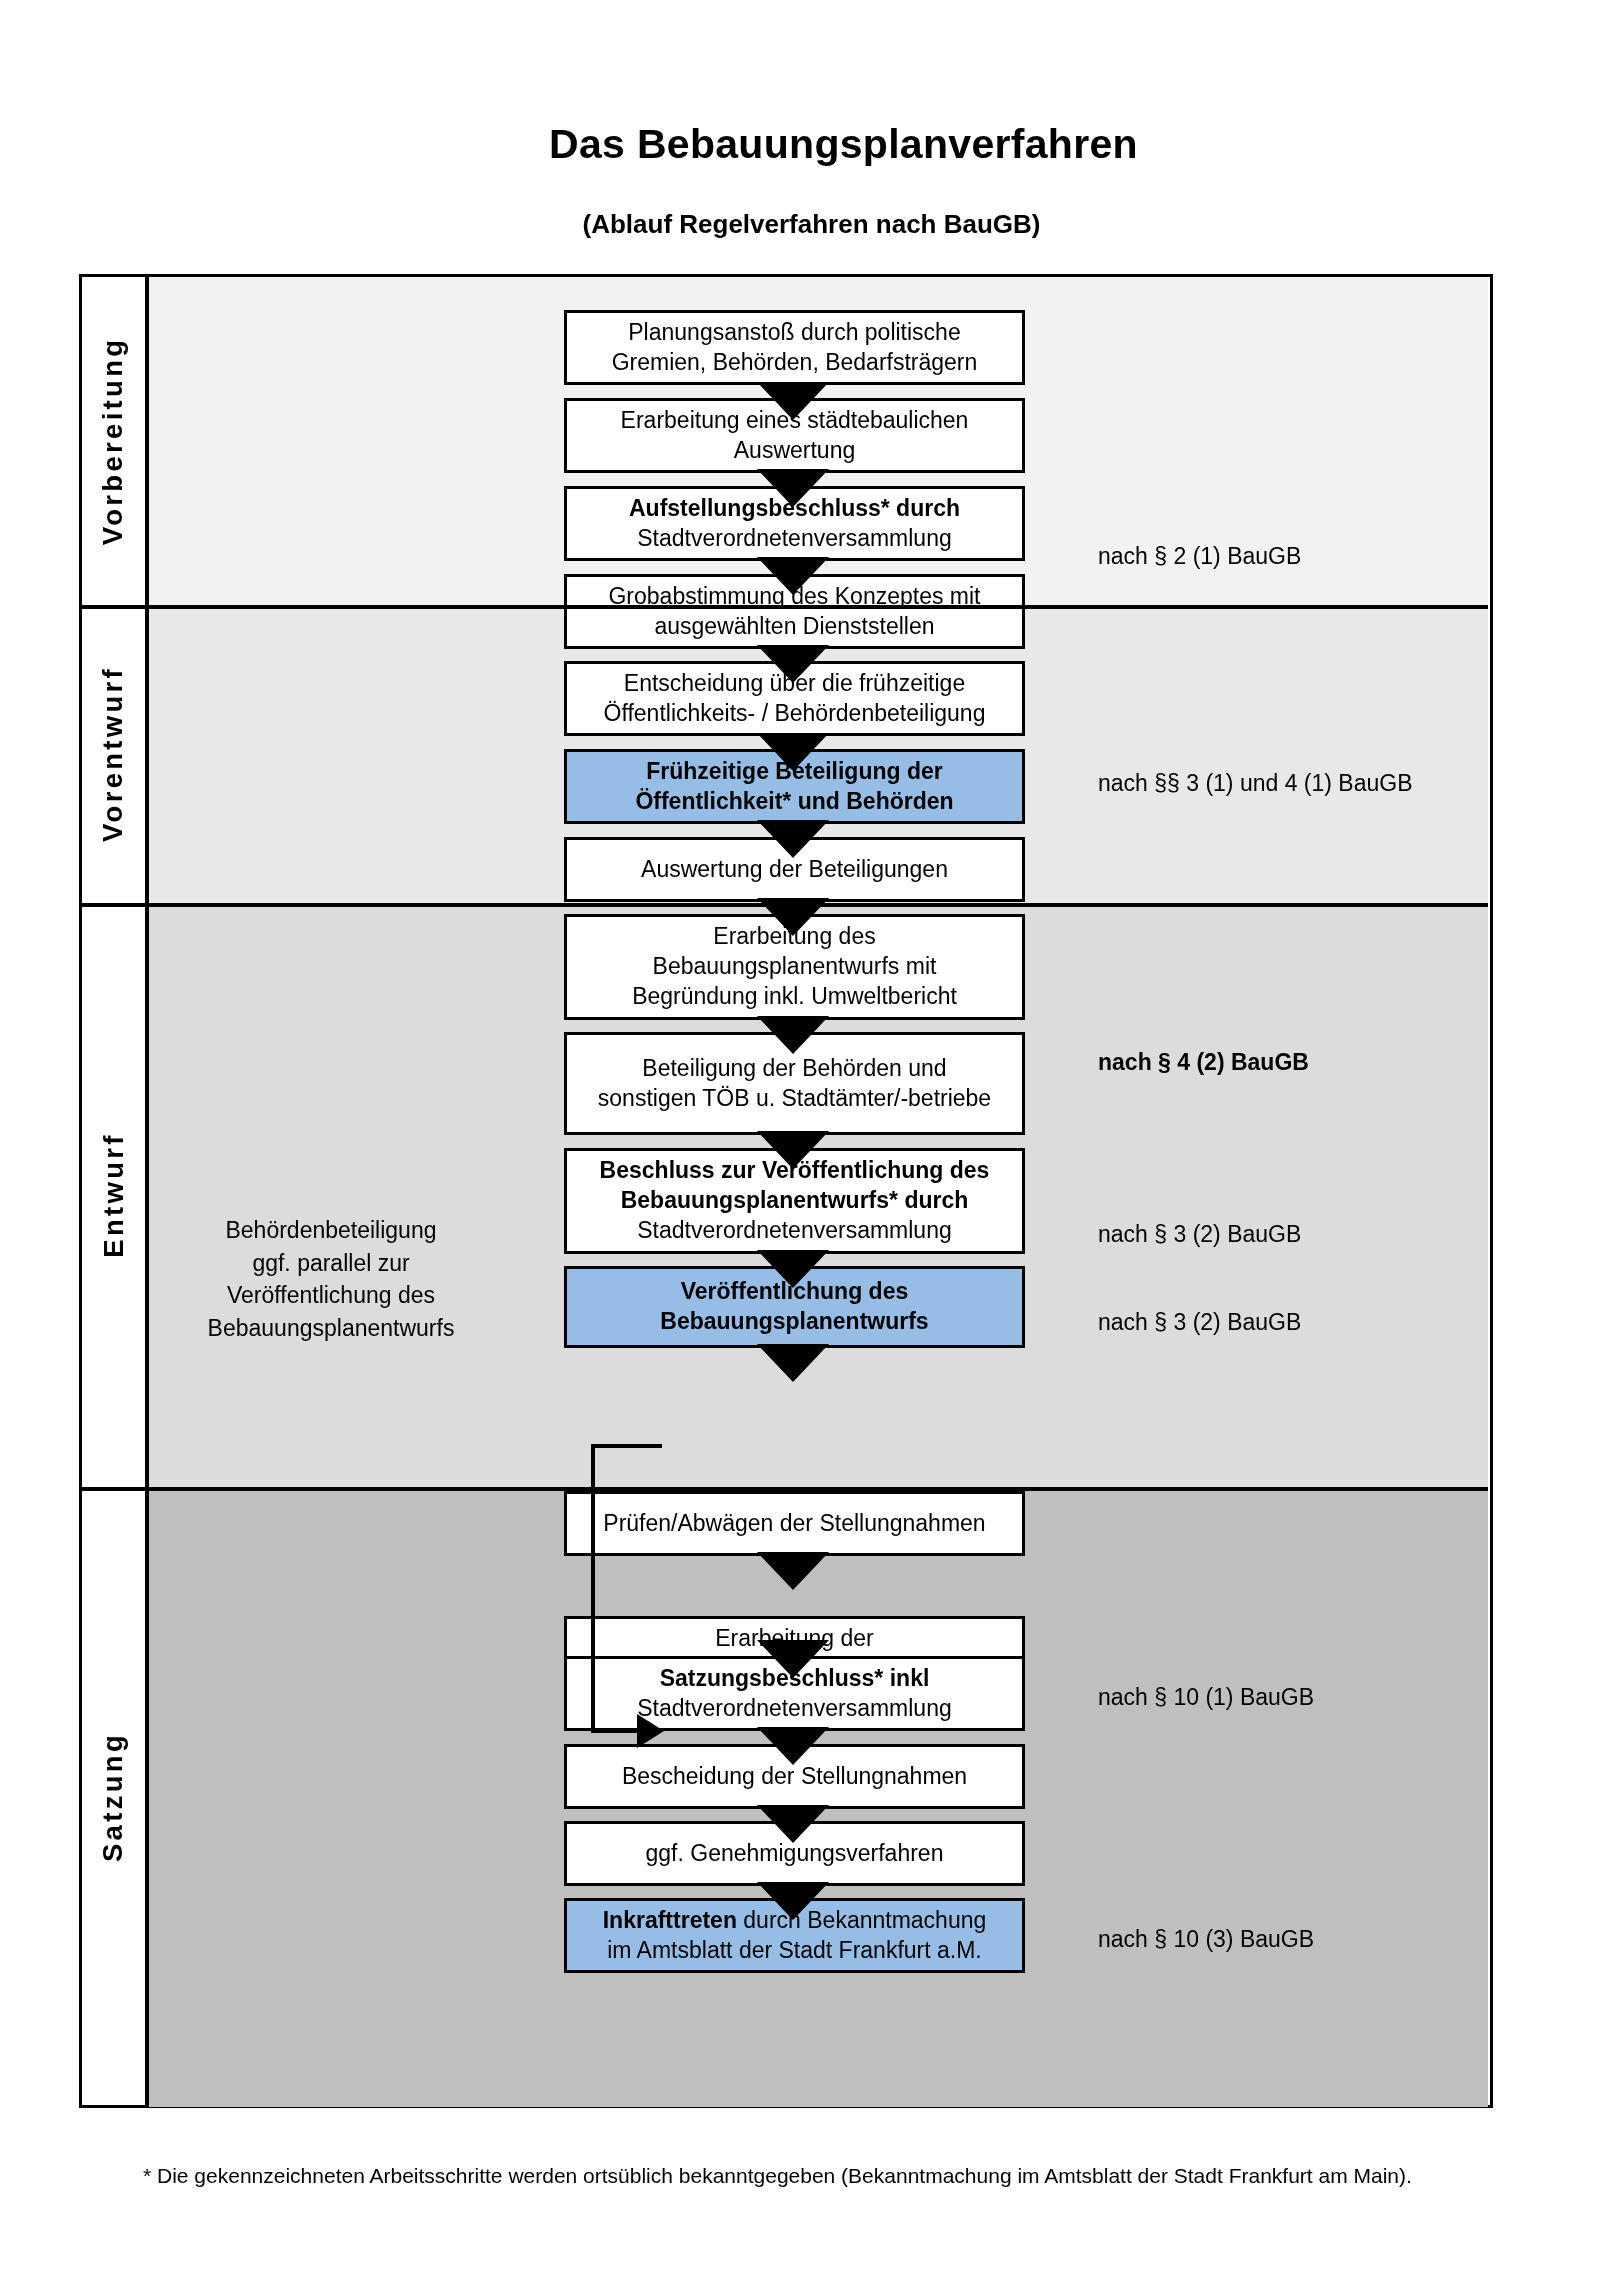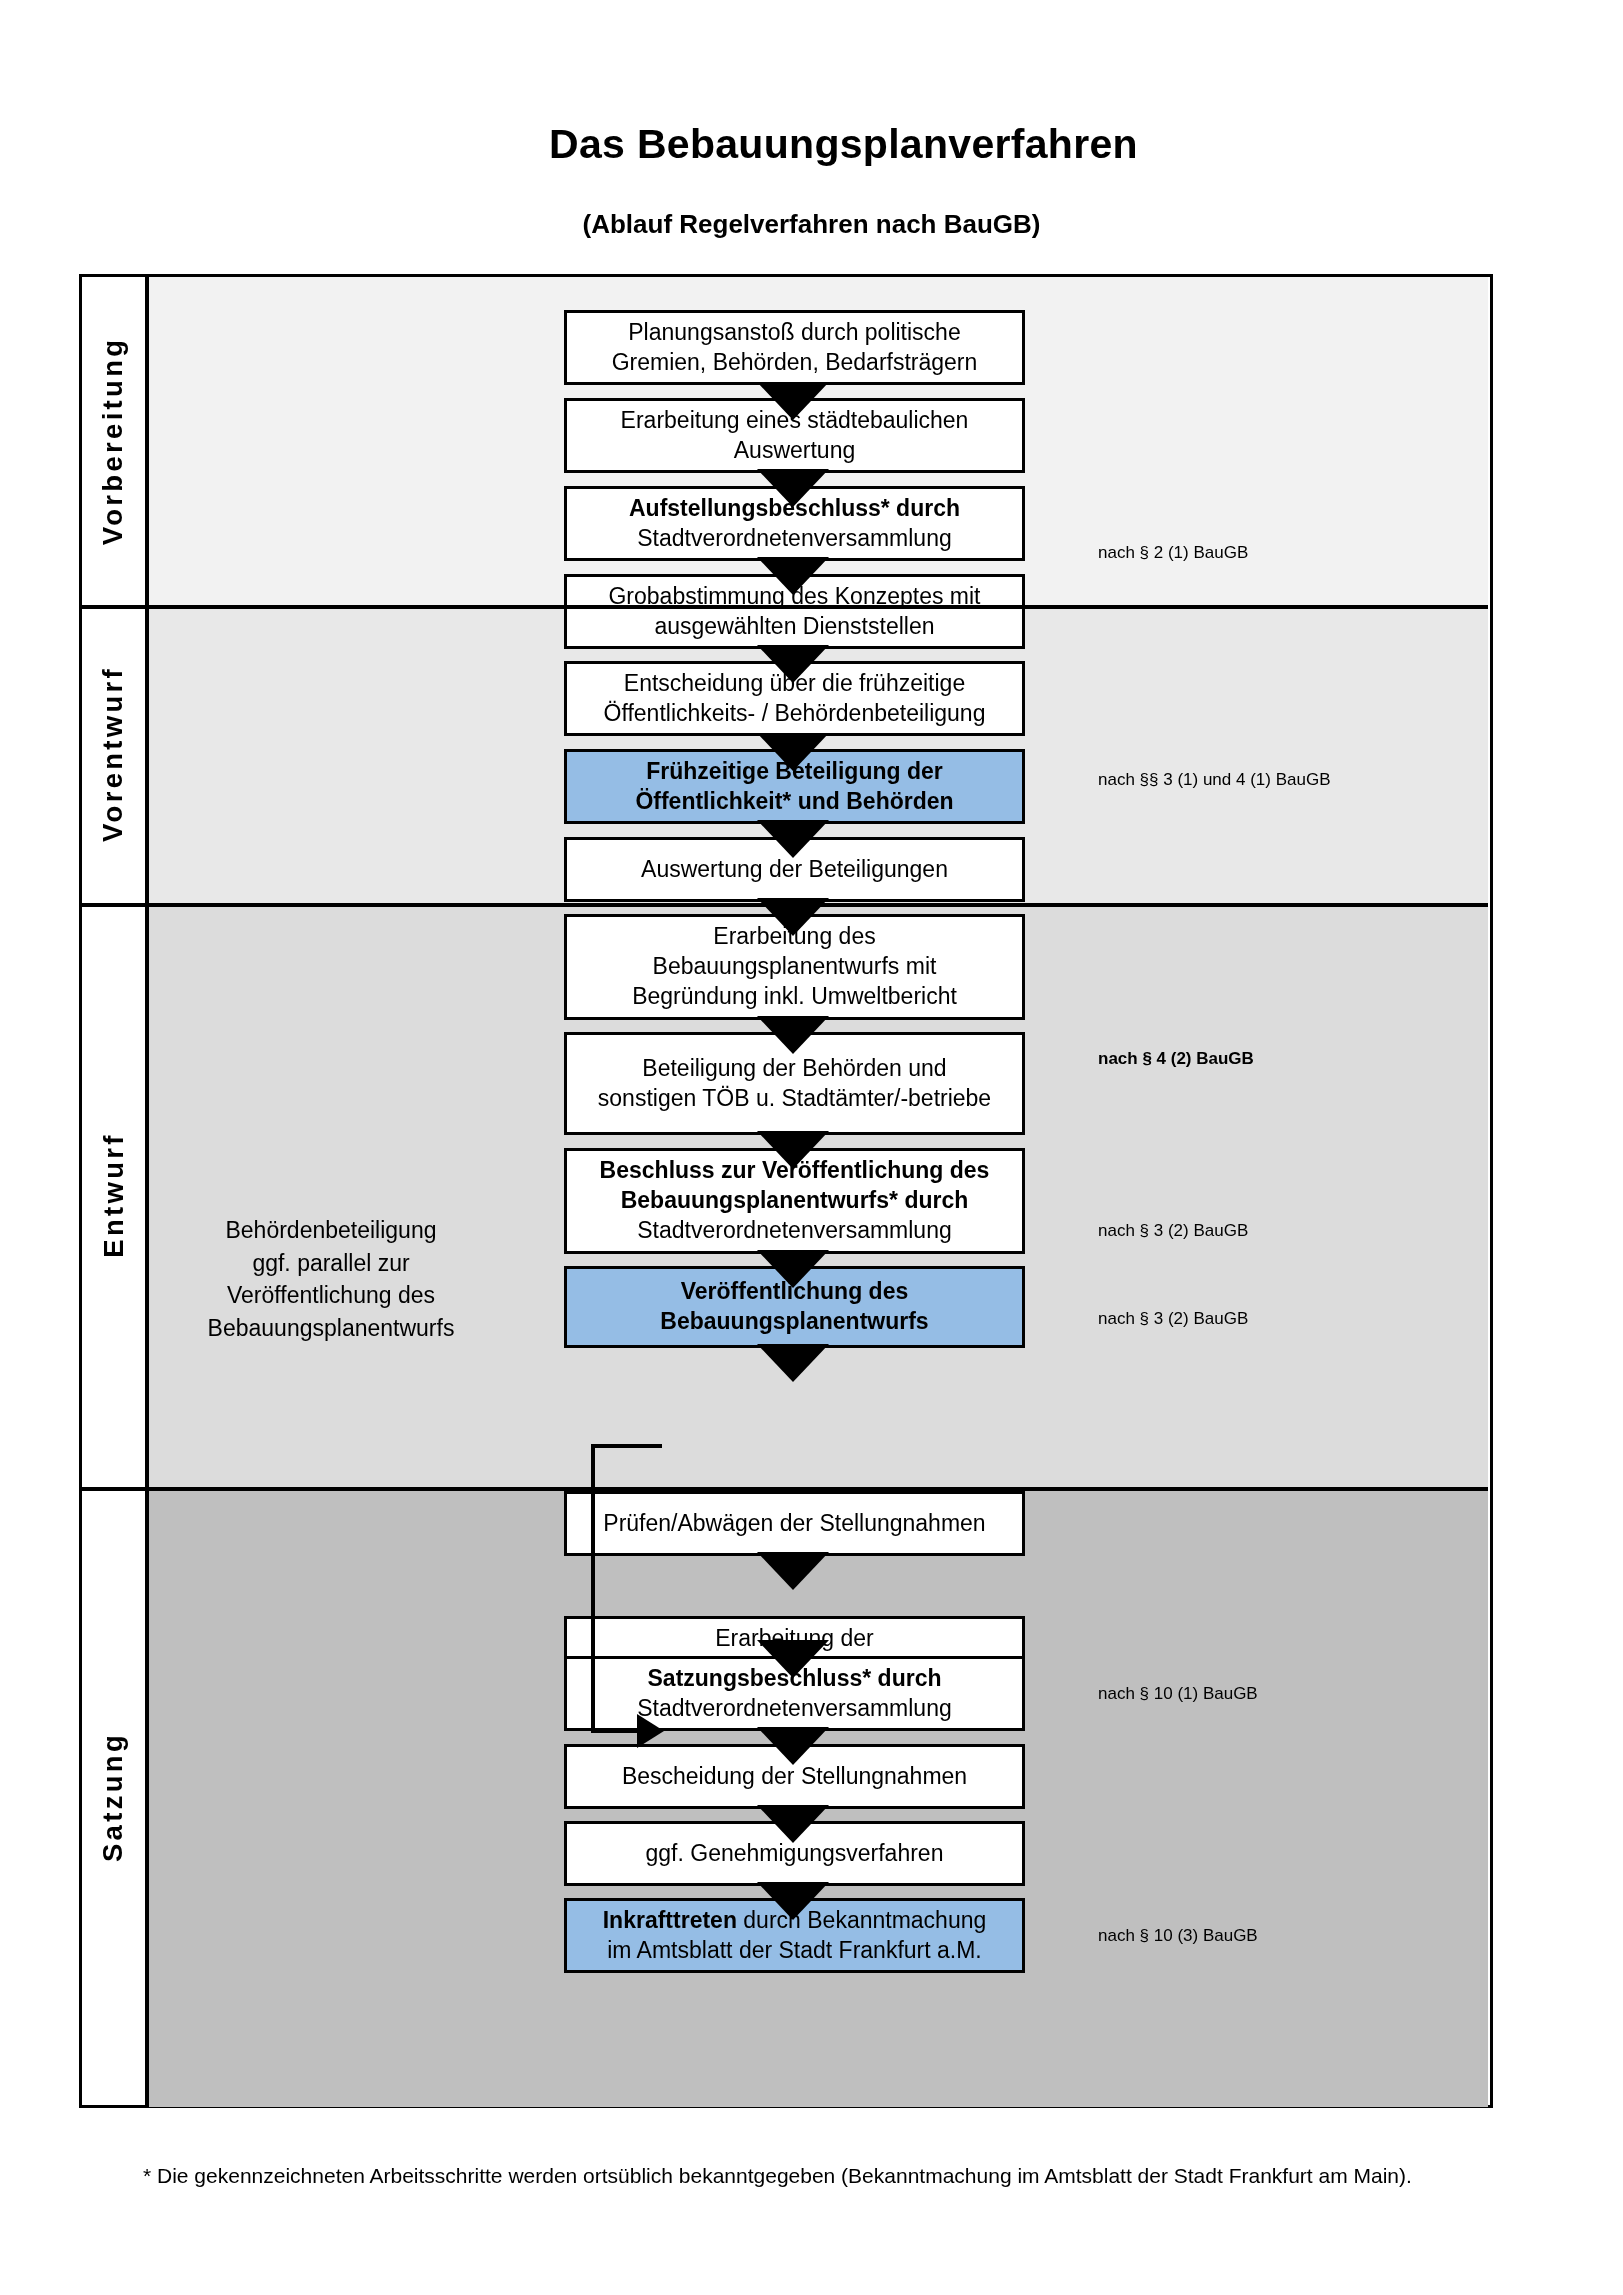--- a/index.html
+++ b/index.html
@@ -123,21 +123,21 @@
     border-left: 36px solid transparent;
     border-right: 36px solid transparent;
     border-top: 38px solid #000;
     z-index: 4;
   }
 
   
   .legal {
     position: absolute;
     left: 1098px;
-    font-size: 17px;
+    font-size: 23px;
     white-space: nowrap;
     z-index: 3;
   }
 
   
   #side-note {
     position: absolute;
     left: 183px;
     top: 1231px;
     width: 288px;
@@ -275,21 +275,21 @@
   </div>
   <div class="arrow-down" style="left:675px;top:1275px;"></div>
 
   <div class="fbox" style="left:482px;top:1291px;height:75px;margin-top:48px;">
     <span class="ln">Erarbeitung der</span>
     <span class="ln">Satzungsbeschlussvorlage</span>
   </div>
   <div class="arrow-down" style="left:675px;top:1363px;"></div>
 
   <div class="fbox" style="left:482px;top:1379px;height:75px;">
-    <span class="ln b">Satzungsbeschluss* durch</span>
+    <span class="ln b">Satzungsbeschluss* inkl</span>
     <span class="ln">Stadtverordnetenversammlung</span>
   </div>
   <div class="arrow-down" style="left:675px;top:1450px;"></div>
 
   <div class="fbox" style="left:482px;top:1467px;height:65px;">
     <span class="ln">Bescheidung der Stellungnahmen</span>
   </div>
   <div class="arrow-down" style="left:675px;top:1528px;"></div>
 
   <div class="fbox" style="left:482px;top:1544px;height:65px;">

